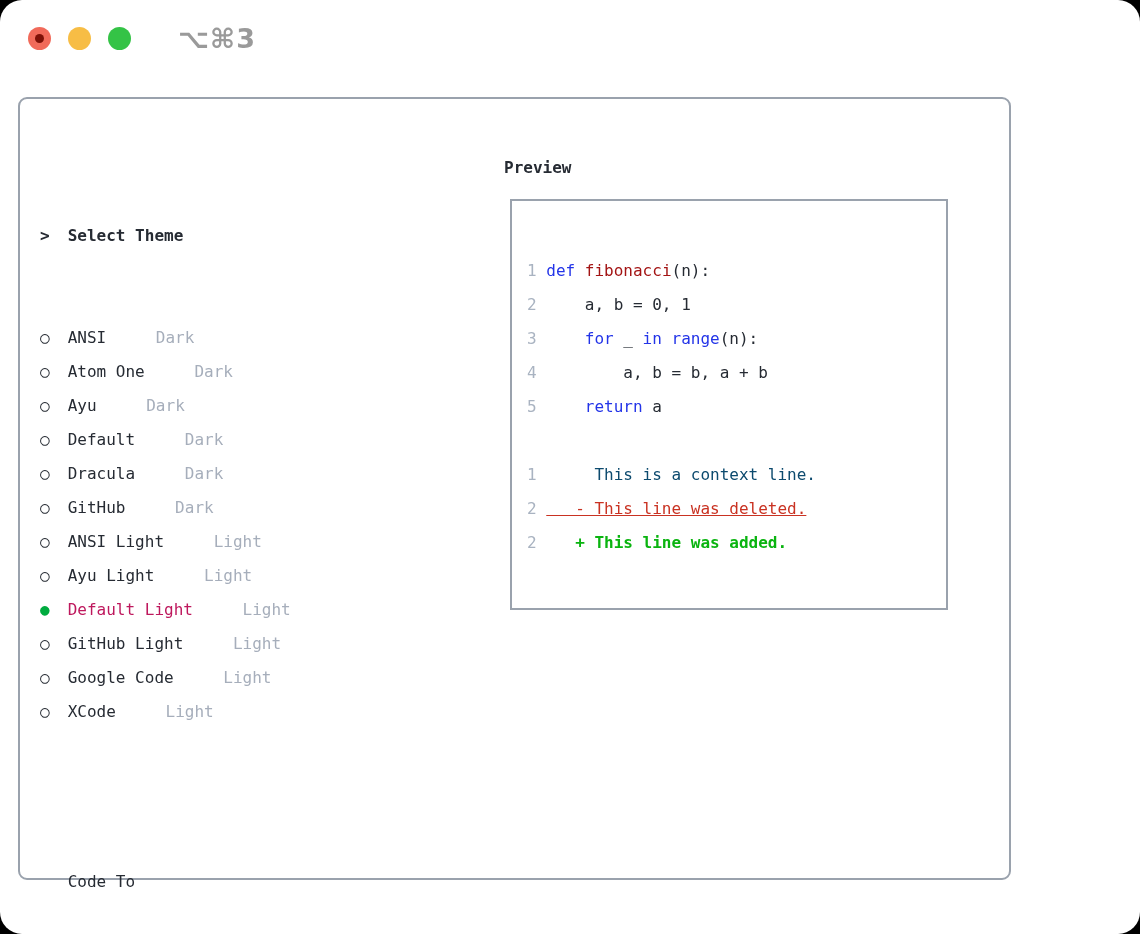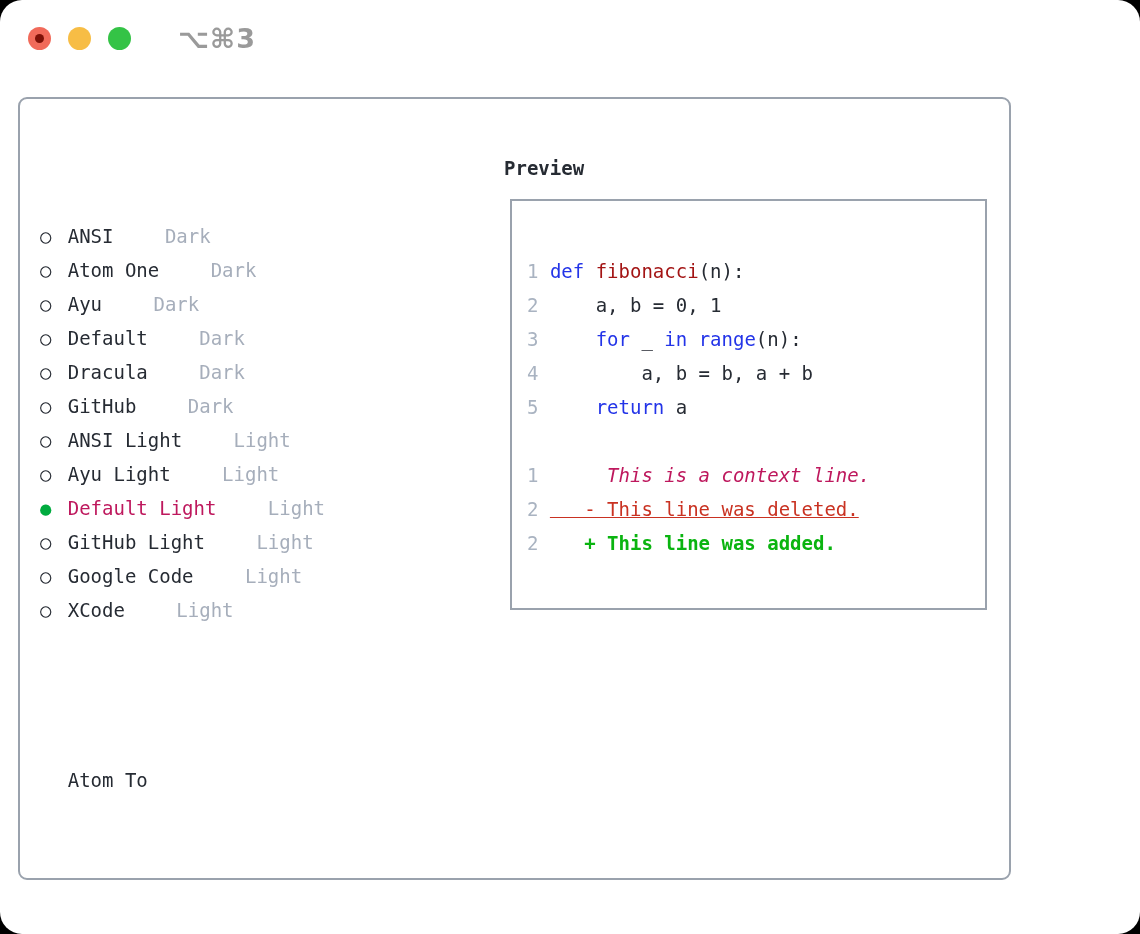--- a/index.html
+++ b/index.html
@@ -23,65 +23,66 @@
   .traffic .dot { width:9px; height:9px; border-radius:50%; }
   .title-shortcut {
     margin-left:30px; font-family:"DejaVu Sans", sans-serif;
     font-size:27px; font-weight:600; color:#9a9a9a; letter-spacing:1px;
   }
   
   .panel {
     position:absolute; left:18px; top:97px; width:993px; height:783px;
     border:2px solid #9aa2ad; border-radius:9px; background:#fff;
   }
-  .mono { font-size:19px; line-height:34px; color:#262b33; white-space:pre; }
+  .mono { font-size:16px; line-height:34px; color:#262b33; white-space:pre; }
   .left-col { position:absolute; left:20px; top:52px; }
   .row { white-space:pre; }
   .bold { font-weight:700; }
   .marker { display:inline-block; width:27.7px; }
   .tag { color:#a6aebb;margin-left:40px; }
   .selected-label { color:#be185d;margin-top:31px; }
   .selected-marker { color:#00ab3f; }
   .gap-1 { margin-top:34px; }
   
   .preview-heading { position:absolute; left:484px; top:52px; }
   .preview-box {
-    position:absolute; left:490px; top:100px; width:477px; height:411px;
+    position:absolute; left:490px; top:100px; width:438px; height:411px;
     border:2px solid #9aa2ad; background:#fff;
   }
   .preview-lines { position:absolute; left:15px; top:53px; }
   .ln { color:#a9b3c1; }
   .blank-line { height:34px; }
   .kw    { color:#2334e8; }
   .fn    { color:#a31414; }
   .plain { color:#262b33; }
-  .ctx   { color:#be185d;font-style:italic; }
+  .ctx   { color:#0c4a6e; }
   .del   { color:#c93222;text-decoration:underline; }
   .add   { color:#0ab410;font-weight:bold; }
 </style>
 </head>
 <body>
 
 <div class="window">
 
   <div class="titlebar">
     <button class="traffic" id="tl-close" style="background: rgb(241, 106, 90);">
       <span class="dot" id="tl-close-dot" style="background: rgb(125, 16, 7);"></span>
     </button>
     <button class="traffic" id="tl-min" style="background: rgb(247, 189, 69);"></button>
     <button class="traffic" id="tl-zoom" style="background: rgb(52, 195, 70);"></button>
     <span class="title-shortcut">⌥⌘3</span>
   </div>
 
   <div class="panel">
 
     <div class="left-col mono">
+      <div class="row bold"><span class="marker">&gt;</span><span>Select Theme</span></div>
       <div id="theme-list"><div class="row"><span class="marker">○</span><span class="">ANSI</span><span class="tag"> Dark</span></div><div class="row"><span class="marker">○</span><span class="">Atom One</span><span class="tag"> Dark</span></div><div class="row"><span class="marker">○</span><span class="">Ayu</span><span class="tag"> Dark</span></div><div class="row"><span class="marker">○</span><span class="">Default</span><span class="tag"> Dark</span></div><div class="row"><span class="marker">○</span><span class="">Dracula</span><span class="tag"> Dark</span></div><div class="row"><span class="marker">○</span><span class="">GitHub</span><span class="tag"> Dark</span></div><div class="row"><span class="marker">○</span><span class="">ANSI Light</span><span class="tag"> Light</span></div><div class="row"><span class="marker">○</span><span class="">Ayu Light</span><span class="tag"> Light</span></div><div class="row"><span class="marker selected-marker">●</span><span class="selected-label">Default Light</span><span class="tag"> Light</span></div><div class="row"><span class="marker">○</span><span class="">GitHub Light</span><span class="tag"> Light</span></div><div class="row"><span class="marker">○</span><span class="">Google Code</span><span class="tag"> Light</span></div><div class="row"><span class="marker">○</span><span class="">XCode</span><span class="tag"> Light</span></div></div>
 
-      <div class="row gap-1"><span class="marker"> </span><span>Atom To</span></div>
+      <div class="row gap-1"><span class="marker"> </span><span>Code To</span></div>
       
 
       
     </div>
 
     <div class="preview-heading mono bold">Preview</div>
     <div class="preview-box">
       <div class="preview-lines mono" id="preview-lines"><div class="row"><span class="ln">1 </span><span class="kw">def</span><span class="plain"> </span><span class="fn">fibonacci</span><span class="plain">(n):</span></div><div class="row"><span class="ln">2 </span><span class="plain">    a, b = 0, 1</span></div><div class="row"><span class="ln">3 </span><span class="plain">    </span><span class="kw">for</span><span class="plain"> _ </span><span class="kw">in</span><span class="plain"> </span><span class="kw">range</span><span class="plain">(n):</span></div><div class="row"><span class="ln">4 </span><span class="plain">        a, b = b, a + b</span></div><div class="row"><span class="ln">5 </span><span class="plain">    </span><span class="kw">return</span><span class="plain"> a</span></div><div class="blank-line"></div><div class="row"><span class="ln">1 </span><span class="ctx">     This is a context line.</span></div><div class="row"><span class="ln">2 </span><span class="del">   - This line was deleted.</span></div><div class="row"><span class="ln">2 </span><span class="add">   + This line was added.</span></div></div>
     </div>
 

